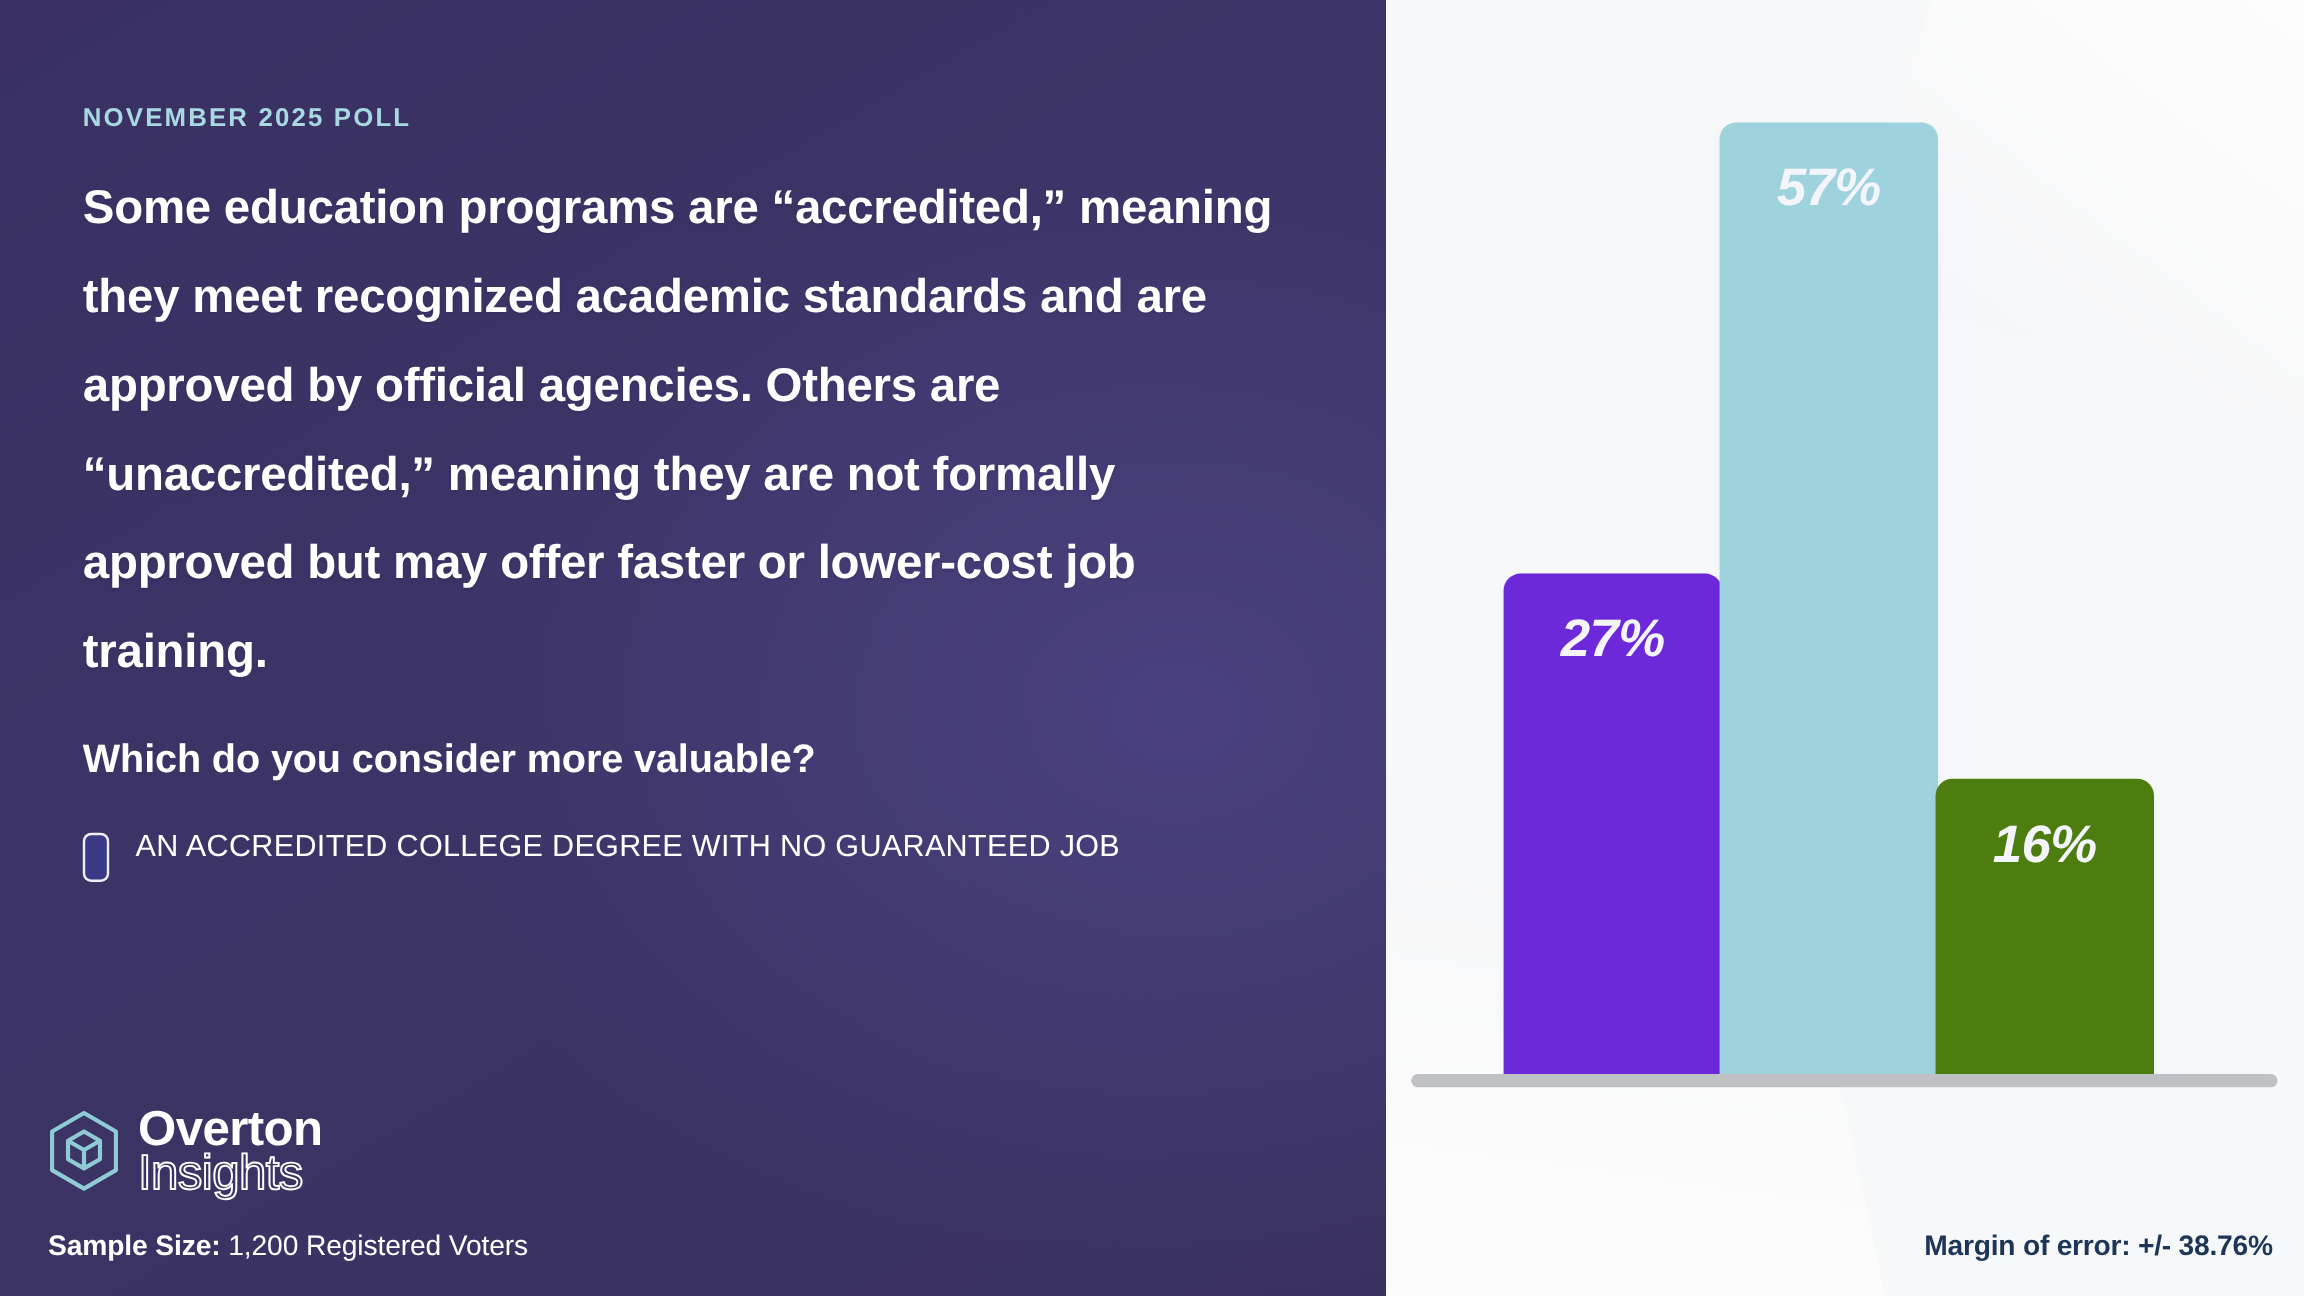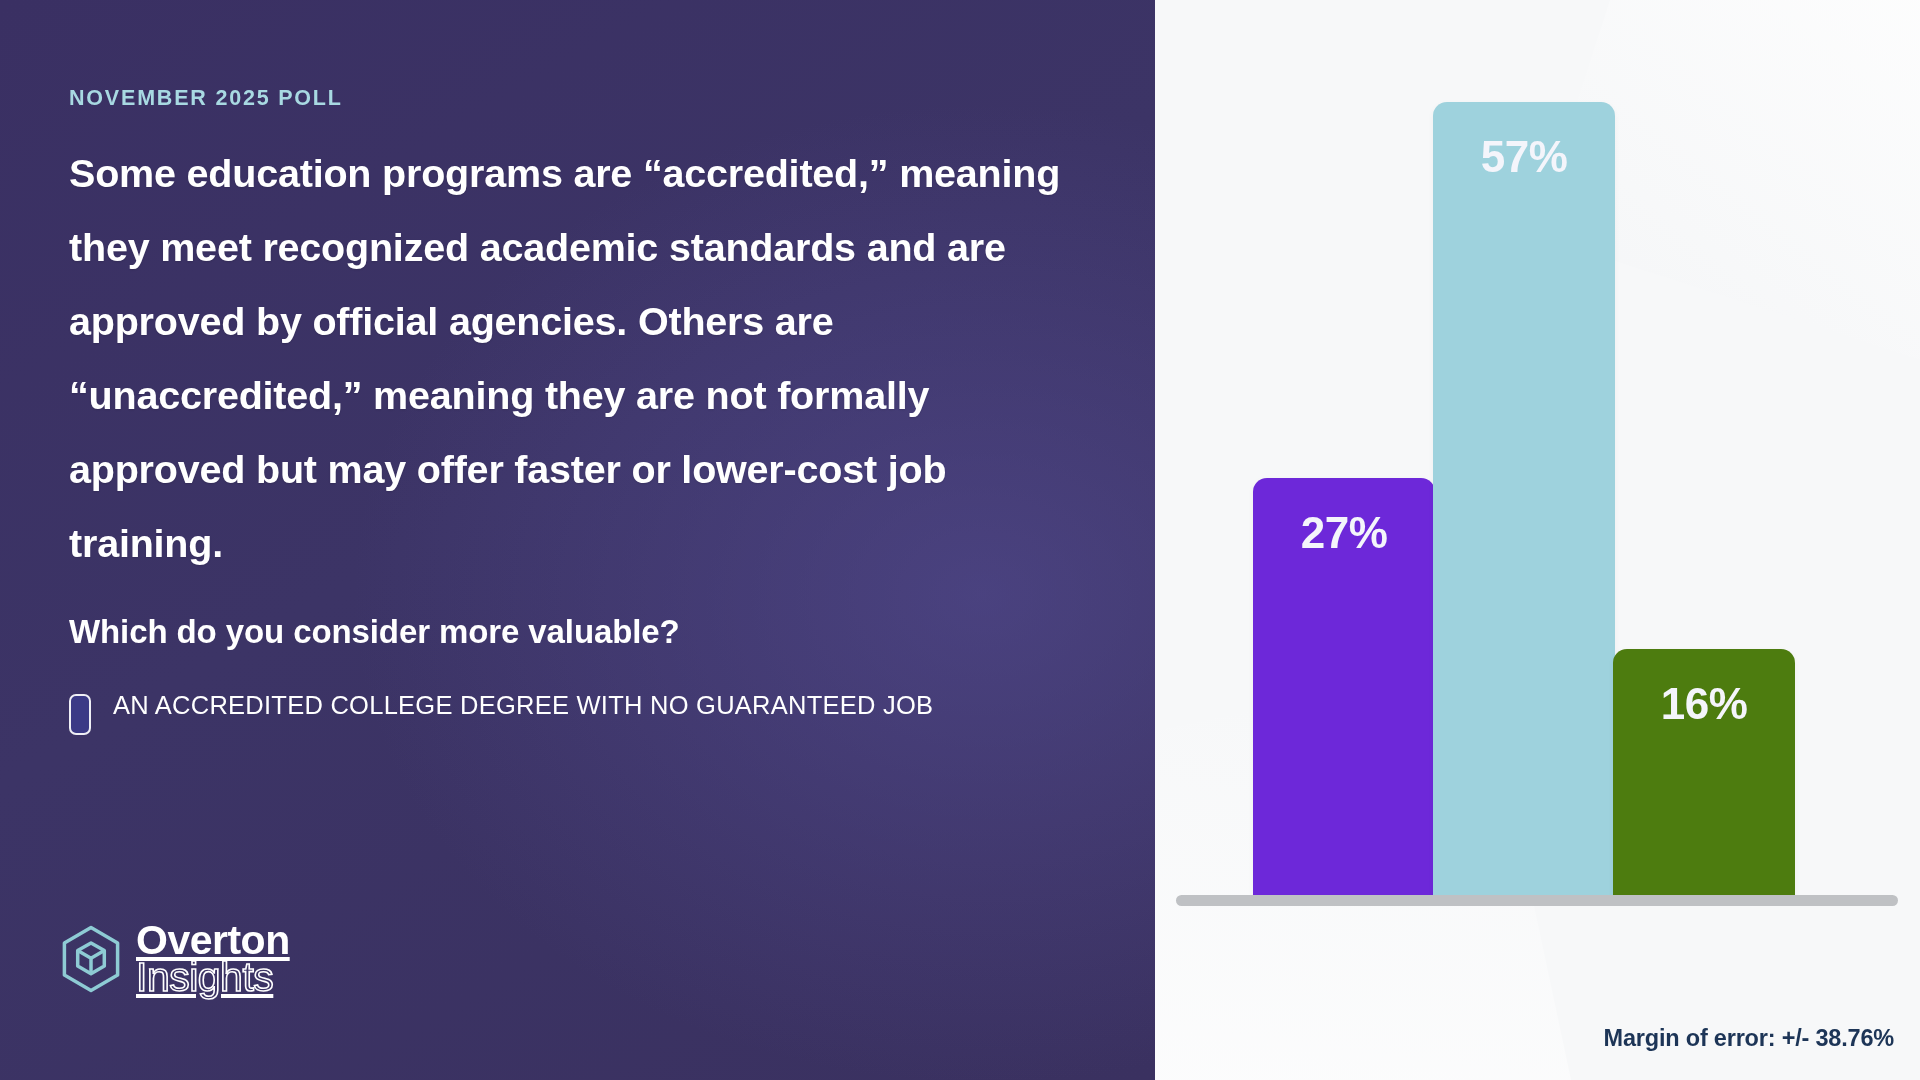--- a/index.html
+++ b/index.html
@@ -74,24 +74,23 @@
     line-height:33px;
     letter-spacing:0.25px;
     font-weight:400;
     color:#ffffff;
     max-width:900px;
   }
 
   
   .brand {
     position:absolute;
-    left:56px; bottom:82px;
+    left:35px; bottom:82px;
     display:flex;
     align-items:center;
-    text-decoration:underline;
   }
   .brand-mark { width:70px; height:70px; flex:0 0 auto; }
   .brand-words {
     margin-left:10px;
     display:flex;
     flex-direction:column;
     justify-content:center;
     line-height:1;
   }
   .brand-top {
@@ -146,20 +145,21 @@
     width:765px; height:1080px;
   }
   .bar {
     position:absolute;
     bottom:183px;
     width:182px;
     border-radius:14px 14px 0 0;
     display:flex;
     justify-content:center;
     box-shadow:0 2px 6px rgba(0,0,0,0.04);
+    font-style:italic;
   }
   .bar-value {
     margin-top:30px;
     font-size:44px;
     font-weight:700;
     letter-spacing:-0.5px;
     color:#f4f5fb;
   }
   .bar-accredited  { left:98px;  }
   .bar-unaccredited{ left:278px; }
@@ -214,20 +214,24 @@
           <path d="M31 38 L50 49 L50 71" stroke="#8ecbd4" stroke-width="5" fill="none" stroke-linejoin="round"></path>
           <path d="M50 49 L69 38" stroke="#8ecbd4" stroke-width="5" fill="none" stroke-linejoin="round"></path>
         </svg>
       </span>
       <span class="brand-words">
         <span class="brand-top">Overton</span>
         <span class="brand-bottom">Insights</span>
       </span>
     </div>
 
+    <div class="sample-size">
+      <b>Sample Size:</b>
+      <span>1,200 Registered Voters</span>
+    </div>
 
   </div>
 
   <div class="right-panel">
 
     <div class="sheen-a"></div>
     <div class="sheen-b"></div>
 
     <div class="chart">
 

